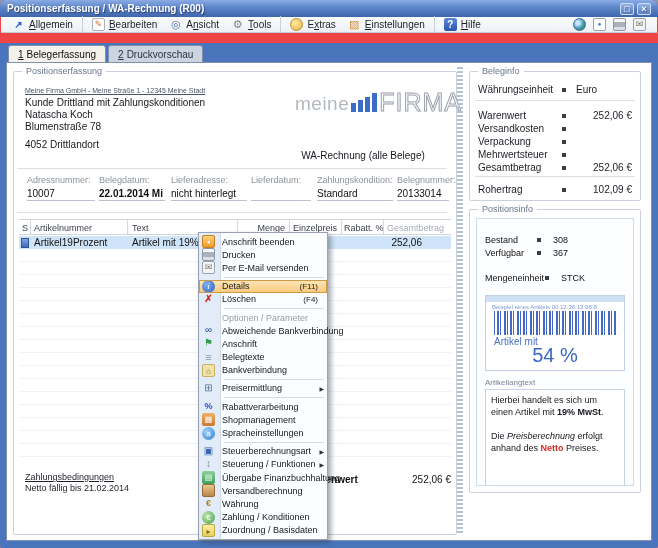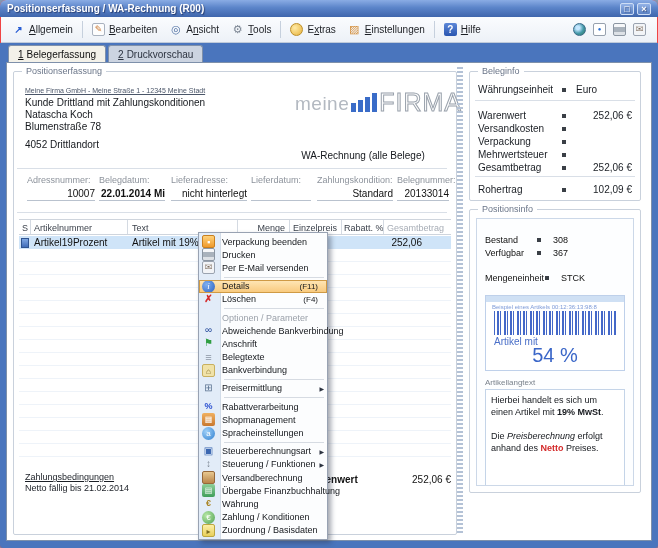--- a/index.html
+++ b/index.html
@@ -8,21 +8,21 @@
   
   .titlebar{position:absolute;top:0;left:0;right:0;height:17px;display:flex;align-items:center;padding:0 7px;
     background:linear-gradient(180deg,#8aace4 0%,#5b84c9 45%,#3f66ac 100%);color:#fff;font-size:10px;font-weight:bold;
     text-shadow:1px 1px 1px rgba(0,0,30,.45);}
   .tb-btns{margin-left:auto;display:flex;gap:3px;}
   .tb-btn{width:14px;height:12px;border:1px solid #cdddf5;border-radius:2px;background:linear-gradient(#93b2e6,#5b82c4);
     color:#fff;font-size:9px;line-height:10px;text-align:center;font-weight:bold;}
   .tb-restore::before{content:"□";}
   .tb-close::before{content:"×";}
   
-  .menubar{position:absolute;top:17px;left:1px;right:1px;height:26px;display:flex;align-items:center;padding:0 5px;
+  .menubar{position:absolute;top:17px;left:1px;right:1px;height:16px;display:flex;align-items:center;padding:0 5px;
     background:linear-gradient(#fafcfe,#edf1f7);border-bottom:1px solid #bfcada;font-size:10px;color:#1c1f24;}
   .mb-item{display:flex;align-items:center;gap:4px;padding:3px 6px;border-radius:2px;cursor:default;}
   .mb-sep{width:1px;height:17px;background:#c6d0dd;margin:0 3px;}
   .mb-right{margin-left:auto;display:flex;gap:7px;align-items:center;padding-right:6px;}
   
   .ic{display:inline-block;width:13px;height:13px;line-height:13px;text-align:center;font-size:10px;border-radius:2px;flex:none;}
   .ic-arrow::before{content:"↗";color:#2a5fd4;font-weight:bold;}
   .ic-edit{background:#fdfdfd;border:1px solid #a9b2bf;}
   .ic-edit::before{content:"✎";color:#c9732a;font-size:9px;line-height:11px;display:block;}
   .ic-view::before{content:"◎";color:#46699e;font-size:11px;}
@@ -54,21 +54,21 @@
   .addr{position:absolute;left:18px;font-size:10px;color:#15181d;}
   .logo{position:absolute;left:288px;top:28px;display:flex;align-items:flex-end;}
   .logo-meine{font-size:19px;color:#b3b9c1;font-weight:300;letter-spacing:.5px;line-height:18px;}
   .logo-bars{display:flex;align-items:flex-end;gap:2px;margin:0 2px 1px;}
   .logo-bars i{display:block;width:5px;background:#3a6cc8;}
   .logo-firma{font-size:25px;line-height:22px;color:#fdfdfd;-webkit-text-stroke:1px #9aa2ac;letter-spacing:1px;font-weight:400;}
   .doctype{position:absolute;left:250px;top:87px;width:212px;text-align:center;font-size:10px;color:#15181d;}
   .hline{position:absolute;height:1px;background:#d9dfe7;}
   .field{position:absolute;}
   .f-lab{font-size:9px;color:#8d939c;white-space:nowrap;}
-  .f-val{font-size:10px;margin-top:3px;border-bottom:1px solid #b9c2ce;min-height:13px;padding-bottom:1px;white-space:nowrap;text-align:right;}
+  .f-val{font-size:10px;margin-top:3px;border-bottom:1px solid #b9c2ce;min-height:13px;padding-bottom:1px;white-space:nowrap;}
   .bold{font-weight:bold;}
   
   .th{position:absolute;top:160px;font-size:9px;color:#3c424c;white-space:nowrap;}
   .th.gray{color:#a7adb6;}
   .vsep{position:absolute;top:157px;width:1px;height:14px;background:#d4dae2;}
   .row1{position:absolute;left:12px;top:173px;width:432px;height:13px;background:#cfe4f8;}
   .cell{position:absolute;top:174px;font-size:10px;white-space:nowrap;}
   .num{text-align:right;}
   .ic-rowdoc{position:absolute;left:14px;top:175px;width:8px;height:10px;background:linear-gradient(#7fa8e4,#3f6cb8);border:1px solid #2f5490;}
   .stripes{position:absolute;left:12px;top:186px;width:432px;height:209px;
@@ -369,21 +369,21 @@
           </div>
         </div>
       </div>
 
     </div>
   </div>
 
   <div class="cmenu">
     <div class="cm-item">
         <span class="ic ic-stop"></span>
-        <span class="lab">Verpackung beenden</span>
+        <span class="lab">Anschrift beenden</span>
       </div>
     <div class="cm-item">
         <span class="ic ic-printer"></span>
         <span class="lab">Drucken</span>
       </div>
     <div class="cm-item">
         <span class="ic ic-mail"></span>
         <span class="lab">Per E-Mail versenden</span>
       </div>
     <div class="cm-sep"></div>
@@ -439,28 +439,28 @@
     <div class="cm-sep"></div>
     <div class="cm-item sub">
         <span class="ic ic-tax"></span>
         <span class="lab">Steuerberechnungsart</span>
       </div>
     <div class="cm-item sub">
         <span class="ic ic-control"></span>
         <span class="lab">Steuerung / Funktionen</span>
       </div>
     <div class="cm-item">
+        <span class="ic ic-fibu"></span>
+        <span class="lab">Übergabe Finanzbuchhaltung</span>
+      </div>
+    <div class="cm-item">
         <span class="ic ic-shipping"></span>
         <span class="lab">Versandberechnung</span>
       </div>
     <div class="cm-item">
-        <span class="ic ic-fibu"></span>
-        <span class="lab">Übergabe Finanzbuchhaltung</span>
-      </div>
-    <div class="cm-item">
         <span class="ic ic-currency"></span>
         <span class="lab">Währung</span>
       </div>
     <div class="cm-item">
         <span class="ic ic-payment"></span>
         <span class="lab">Zahlung / Konditionen</span>
       </div>
     <div class="cm-item">
         <span class="ic ic-assign"></span>
         <span class="lab">Zuordnung / Basisdaten</span>

